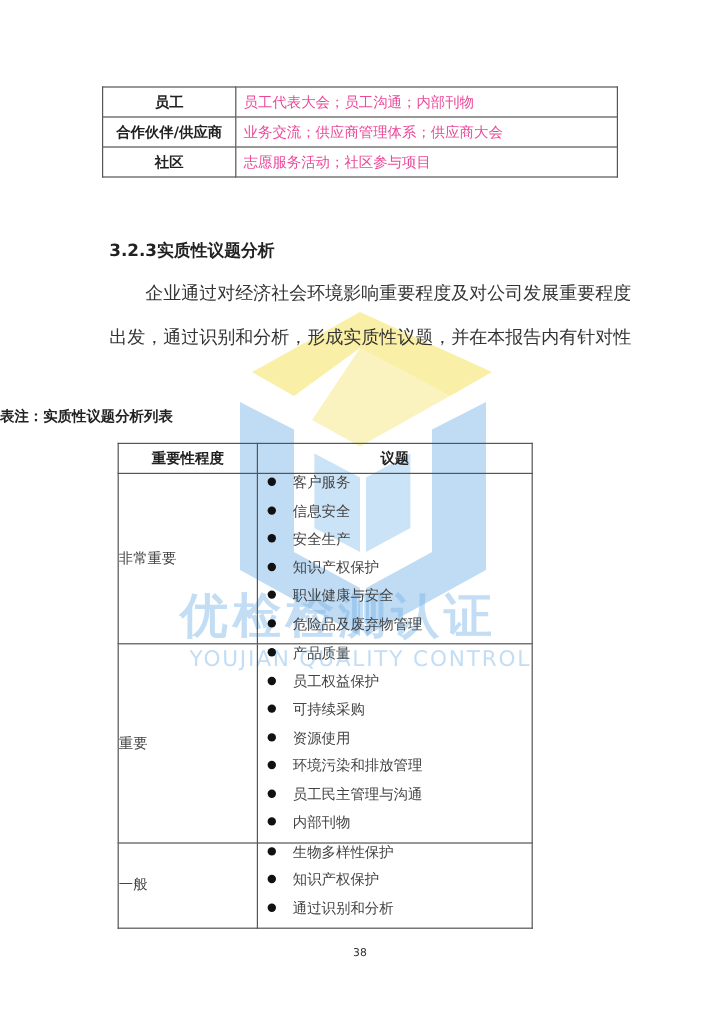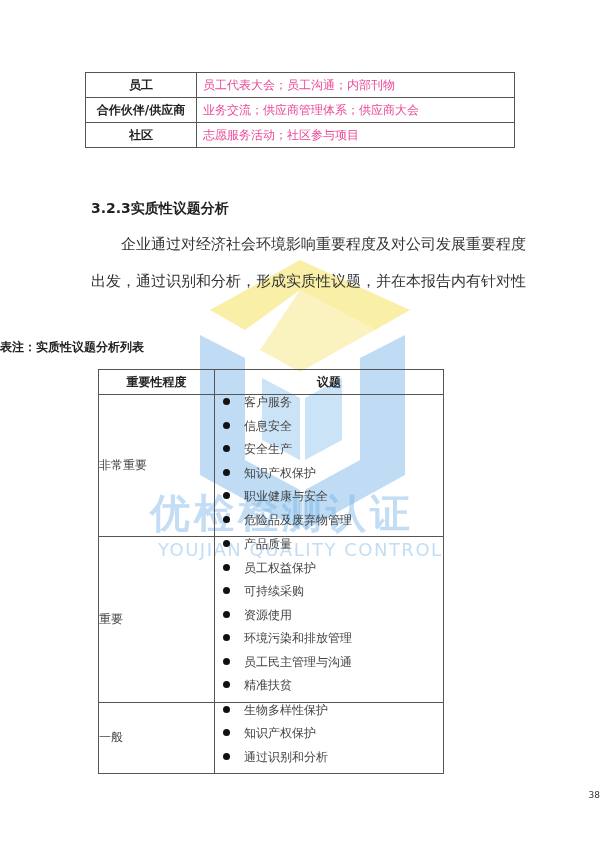--- a/index.html
+++ b/index.html
@@ -166,21 +166,21 @@
       border-radius: 50%;
       margin-top: 3px;
       margin-right: 14px;
       flex: 0 0 7px;
     }
     .page-number {
       position: absolute;
       left: 0;
       width: 600px;
       top: 790px;
-      text-align: right;
+      text-align: center;
       font-size: 9px;
       font-family: "DejaVu Sans", sans-serif;
       color: #333;
     }
   </style>
 </head>
 <body>
 
 <div class="page">
 
@@ -289,21 +289,21 @@
             <li>
                   <span class="bullet"></span>
                   <span>环境污染和排放管理</span>
                 </li>
             <li>
                   <span class="bullet"></span>
                   <span>员工民主管理与沟通</span>
                 </li>
             <li>
                   <span class="bullet"></span>
-                  <span>精准扶贫</span>
+                  <span>内部刊物</span>
                 </li>
           </ul>
         </td>
       </tr>
       <tr>
         <td class="level">一般</td>
         <td class="items">
           <ul>
             <li>
                   <span class="bullet"></span>

